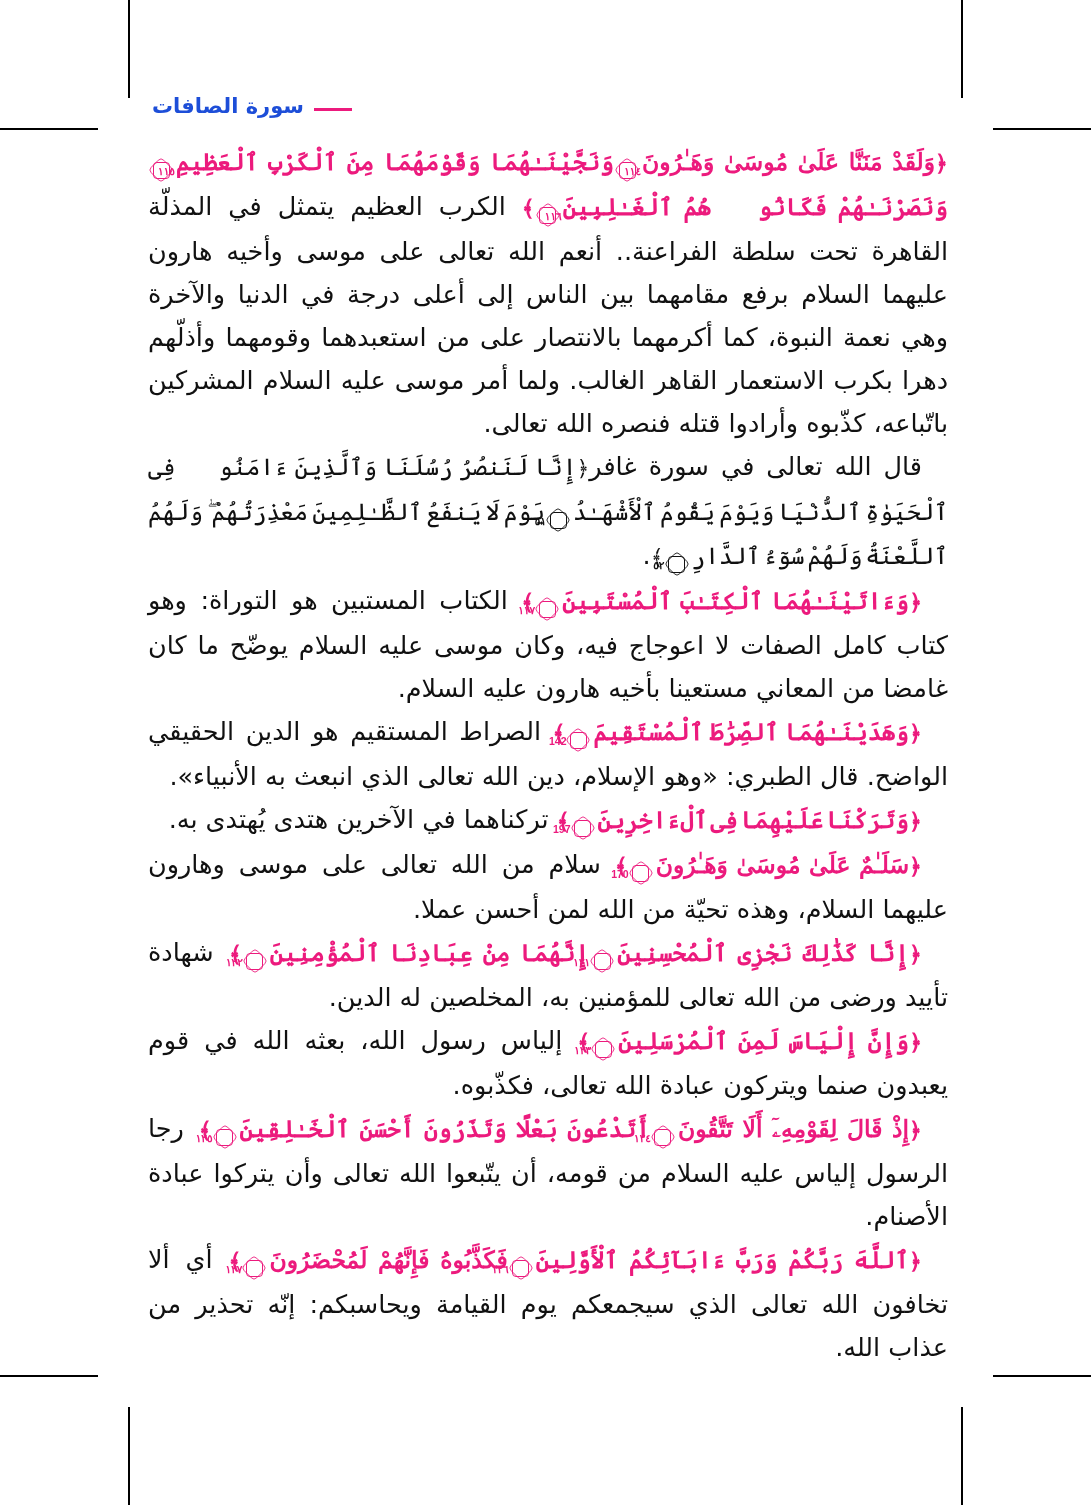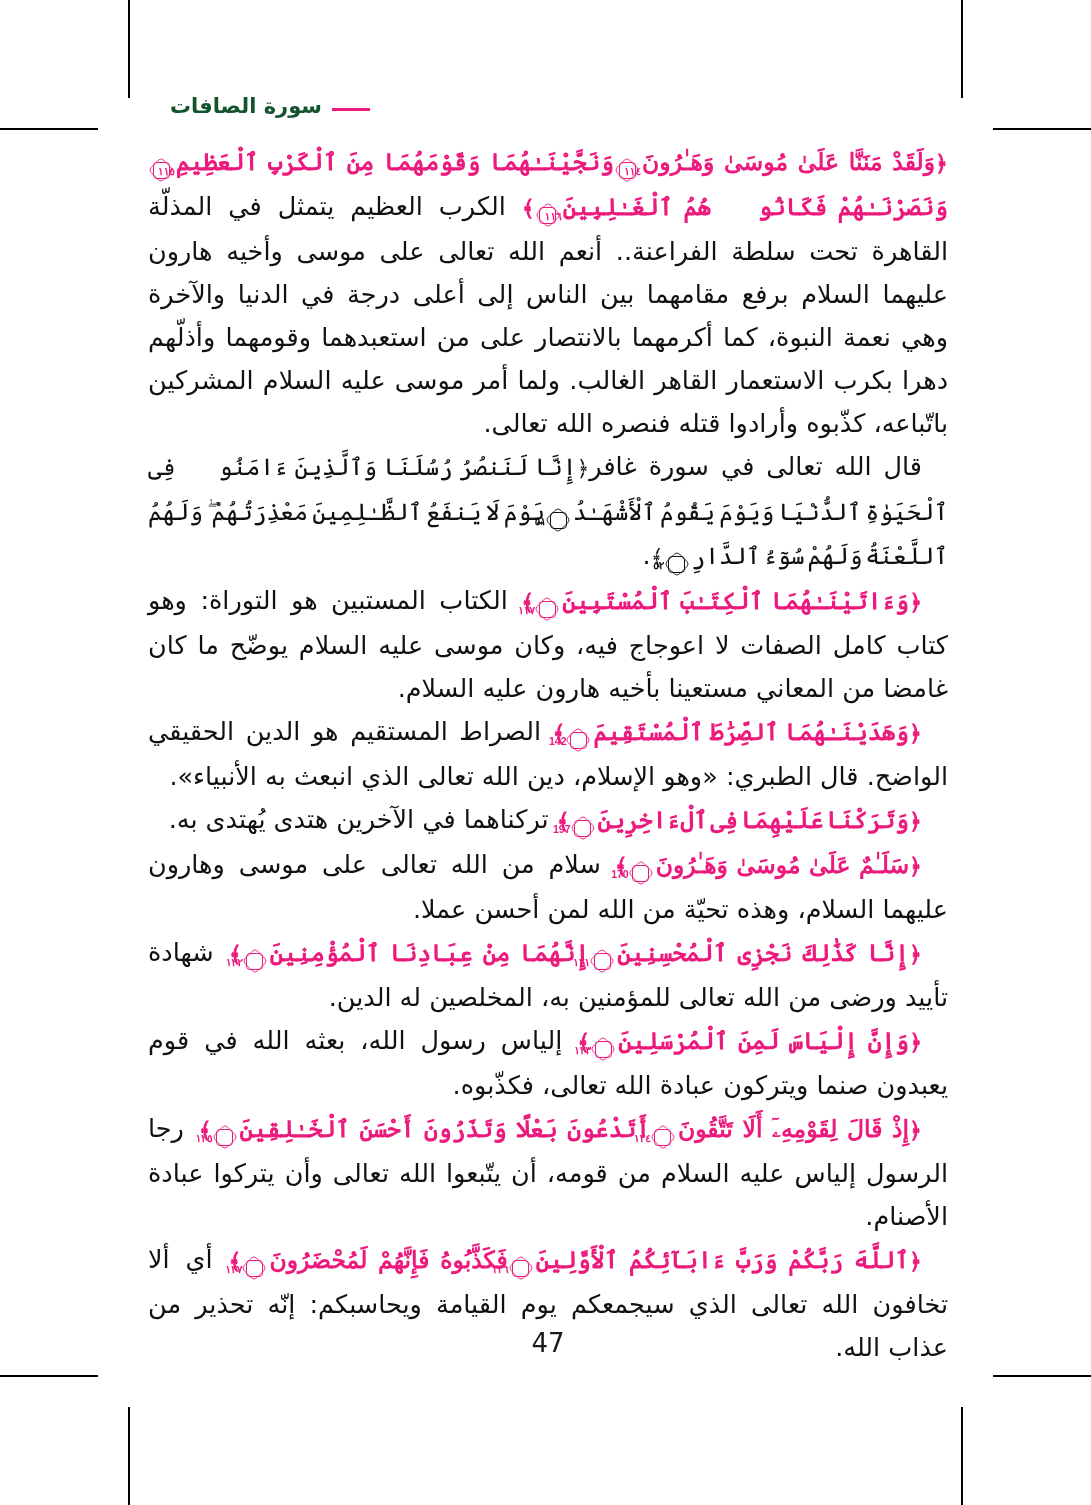--- a/index.html
+++ b/index.html
@@ -46,26 +46,25 @@
     display: flex;
     flex-direction: row-reverse;
     justify-content: flex-start;
     align-items: center;
     gap: 10px;
     height: 40px;
     padding-left: 4px;
     padding-right: 4px;
   }
   .running-head-title {
-    color: #14532d;
+    color: #1d4ed8;
     font-size: 21px;
     font-weight: 700;
     letter-spacing: 0.5px;
     white-space: nowrap;
-    margin-left: 18px;
   }
   .running-head-rule {
     display: inline-block;
     width: 38px;
     height: 3px;
     background: #ec1a7d;
     margin-top: 6px;
   }
 
   
@@ -187,15 +186,14 @@
       <p class="para indent"><span class="ayah brk">﴿</span><span class="ayah">وَءَاتَيْنَـٰهُمَا ٱلْكِتَـٰبَ ٱلْمُسْتَبِينَ</span><span class="ayah-num"><span>١١٧</span></span><span class="ayah brk">﴾</span><span class="prose"> الكتاب المستبين هو التوراة: وهو كتاب كامل الصفات لا اعوجاج فيه، وكان موسى عليه السلام يوضّح ما كان غامضا من المعاني مستعينا بأخيه هارون عليه السلام.</span></p>
       <p class="para indent"><span class="ayah brk">﴿</span><span class="ayah">وَهَدَيْنَـٰهُمَا ٱلصِّرَٰطَ ٱلْمُسْتَقِيمَ</span><span class="ayah-num"><span>142</span></span><span class="ayah brk">﴾</span><span class="prose"> الصراط المستقيم هو الدين الحقيقي الواضح. قال الطبري: «وهو الإسلام، دين الله تعالى الذي انبعث به الأنبياء».</span></p>
       <p class="para indent"><span class="ayah brk">﴿</span><span class="ayah">وَتَرَكْنَا عَلَيْهِمَا فِى ٱلْءَاخِرِينَ</span><span class="ayah-num"><span>197</span></span><span class="ayah brk">﴾</span><span class="prose"> تركناهما في الآخرين هتدى يُهتدى به.</span></p>
       <p class="para indent"><span class="ayah brk">﴿</span><span class="ayah">سَلَـٰمٌ عَلَىٰ مُوسَىٰ وَهَـٰرُونَ</span><span class="ayah-num"><span>170</span></span><span class="ayah brk">﴾</span><span class="prose"> سلام من الله تعالى على موسى وهارون عليهما السلام، وهذه تحيّة من الله لمن أحسن عملا.</span></p>
       <p class="para indent"><span class="ayah brk">﴿</span><span class="ayah">إِنَّا كَذَٰلِكَ نَجْزِى ٱلْمُحْسِنِينَ</span><span class="ayah-num"><span>١٢١</span></span><span class="ayah">إِنَّهُمَا مِنْ عِبَادِنَا ٱلْمُؤْمِنِينَ</span><span class="ayah-num"><span>١٢٢</span></span><span class="ayah brk">﴾</span><span class="prose"> شهادة تأييد ورضى من الله تعالى للمؤمنين به، المخلصين له الدين.</span></p>
       <p class="para indent"><span class="ayah brk">﴿</span><span class="ayah">وَإِنَّ إِلْيَاسَ لَمِنَ ٱلْمُرْسَلِينَ</span><span class="ayah-num"><span>١٢٣</span></span><span class="ayah brk">﴾</span><span class="prose"> إلياس رسول الله، بعثه الله في قوم يعبدون صنما ويتركون عبادة الله تعالى، فكذّبوه.</span></p>
       <p class="para indent"><span class="ayah brk">﴿</span><span class="ayah">إِذْ قَالَ لِقَوْمِهِۦٓ أَلَا تَتَّقُونَ</span><span class="ayah-num"><span>١٢٤</span></span><span class="ayah">أَتَدْعُونَ بَعْلًا وَتَذَرُونَ أَحْسَنَ ٱلْخَـٰلِقِينَ</span><span class="ayah-num"><span>١٢٥</span></span><span class="ayah brk">﴾</span><span class="prose"> رجا الرسول إلياس عليه السلام من قومه، أن يتّبعوا الله تعالى وأن يتركوا عبادة الأصنام.</span></p>
       <p class="para indent"><span class="ayah brk">﴿</span><span class="ayah">ٱللَّهَ رَبَّكُمْ وَرَبَّ ءَابَآئِكُمُ ٱلْأَوَّلِينَ</span><span class="ayah-num"><span>١٢٦</span></span><span class="ayah">فَكَذَّبُوهُ فَإِنَّهُمْ لَمُحْضَرُونَ</span><span class="ayah-num"><span>١٢٧</span></span><span class="ayah brk">﴾</span><span class="prose"> أي ألا تخافون الله تعالى الذي سيجمعكم يوم القيامة ويحاسبكم: إنّه تحذير من عذاب الله.</span></p>
     </div>
 
-  <div class="folio">47</div>
 
 </div>
 
 </body></html>

